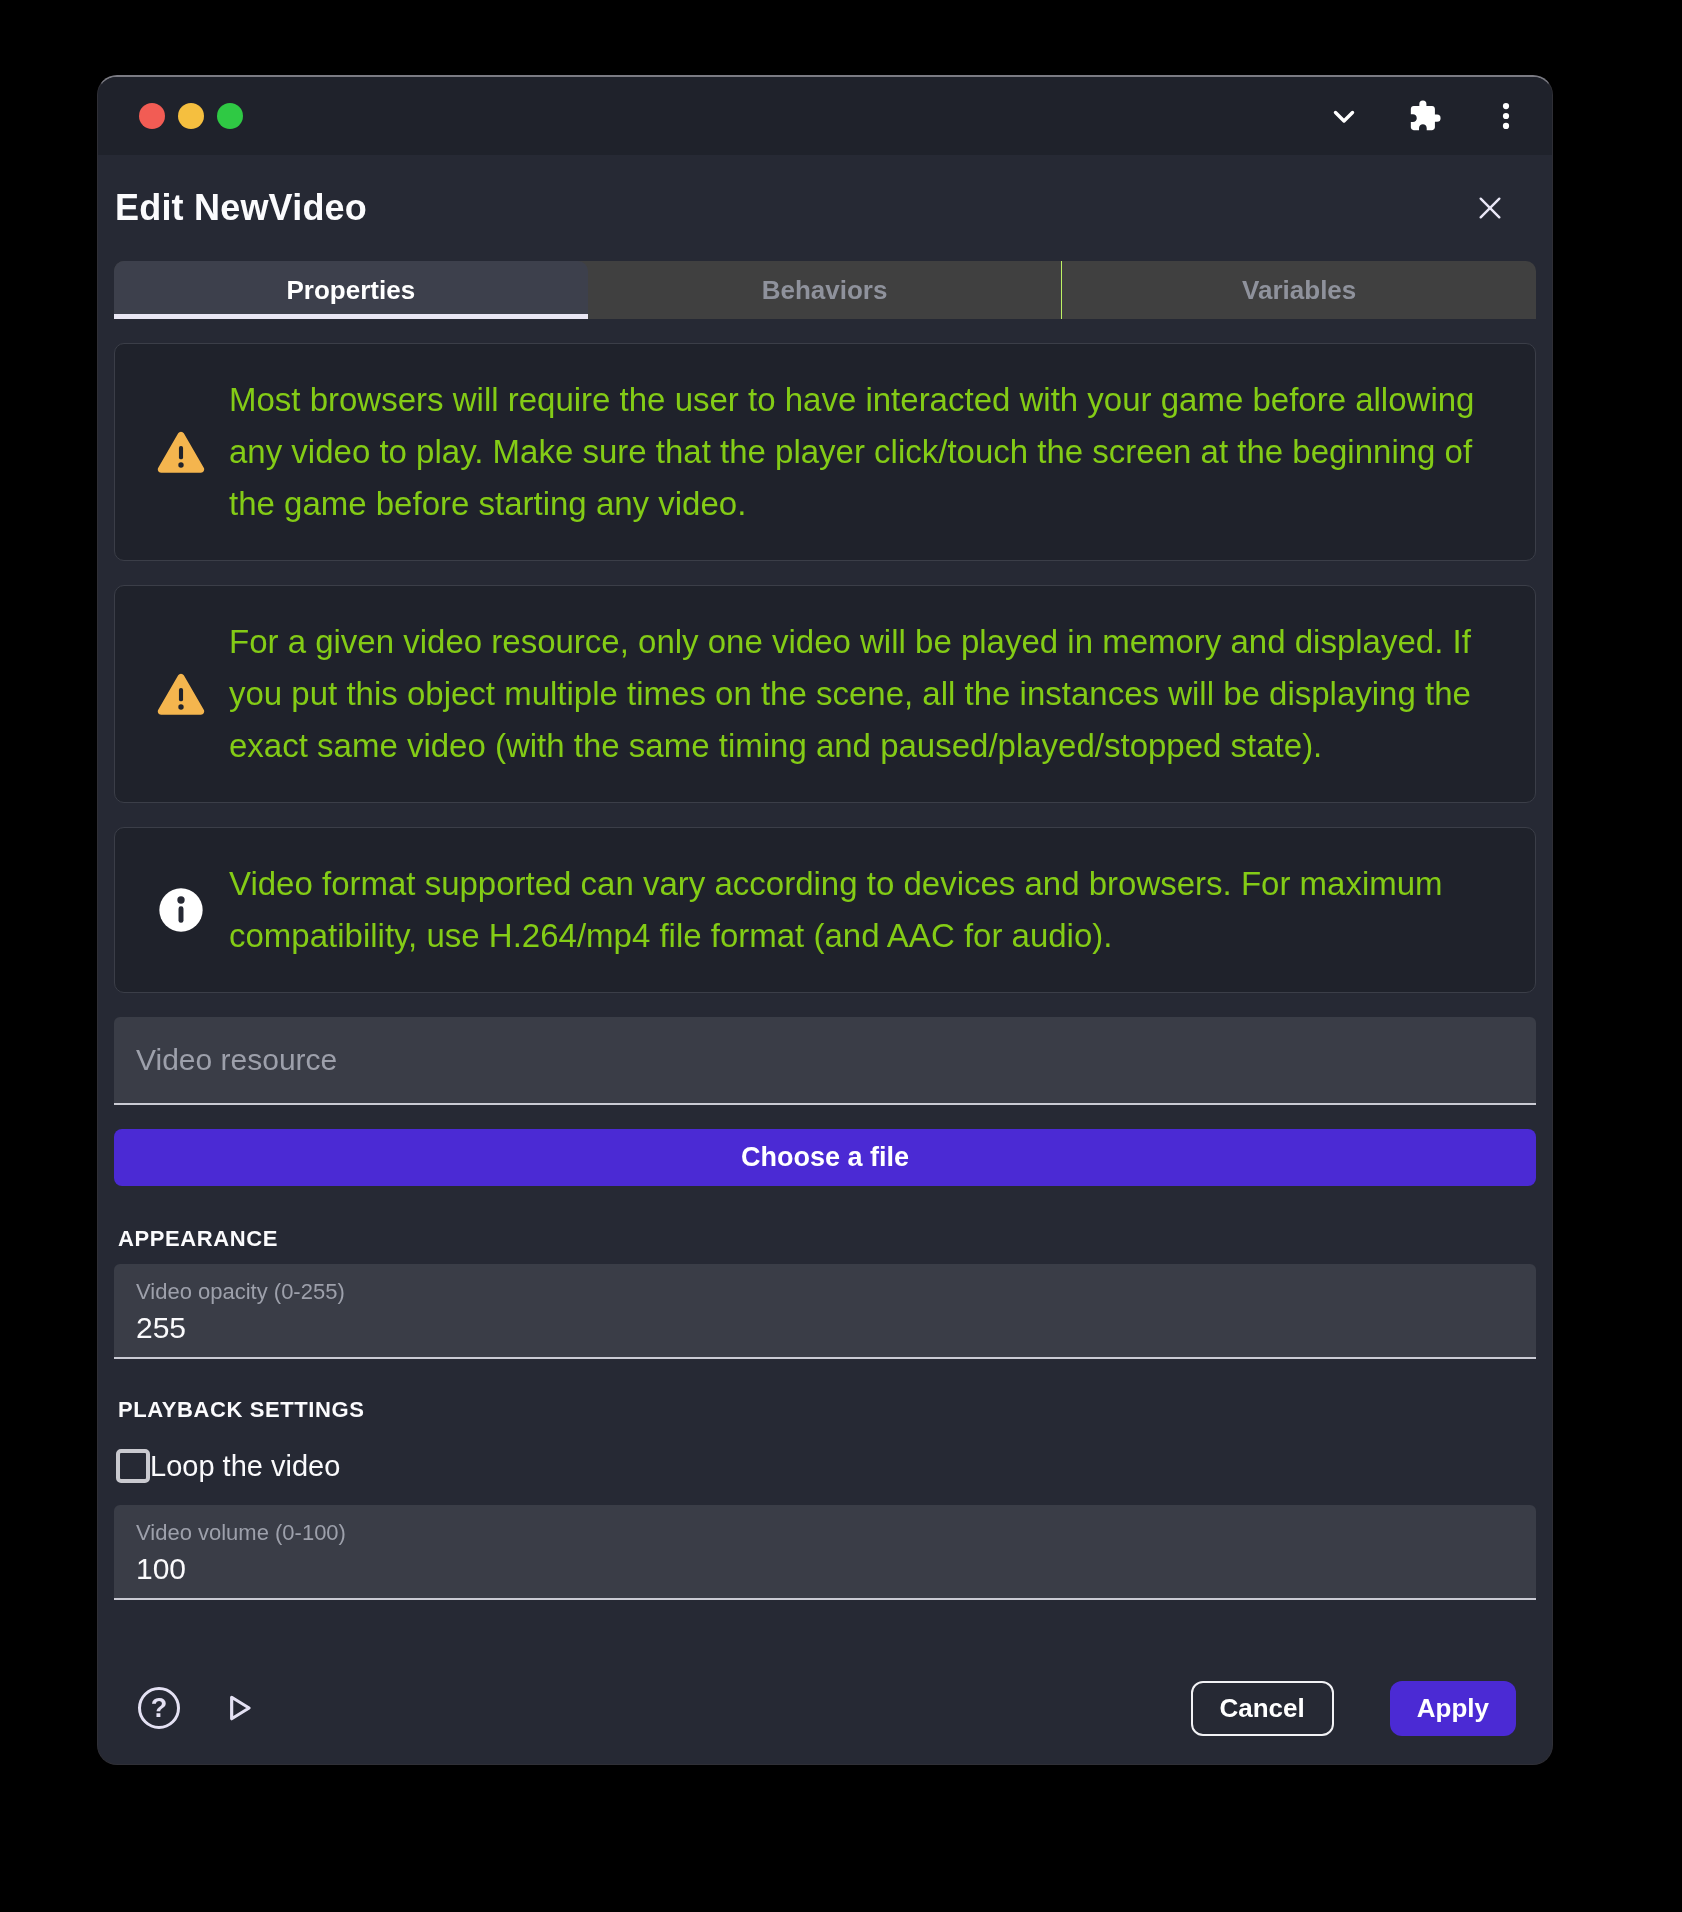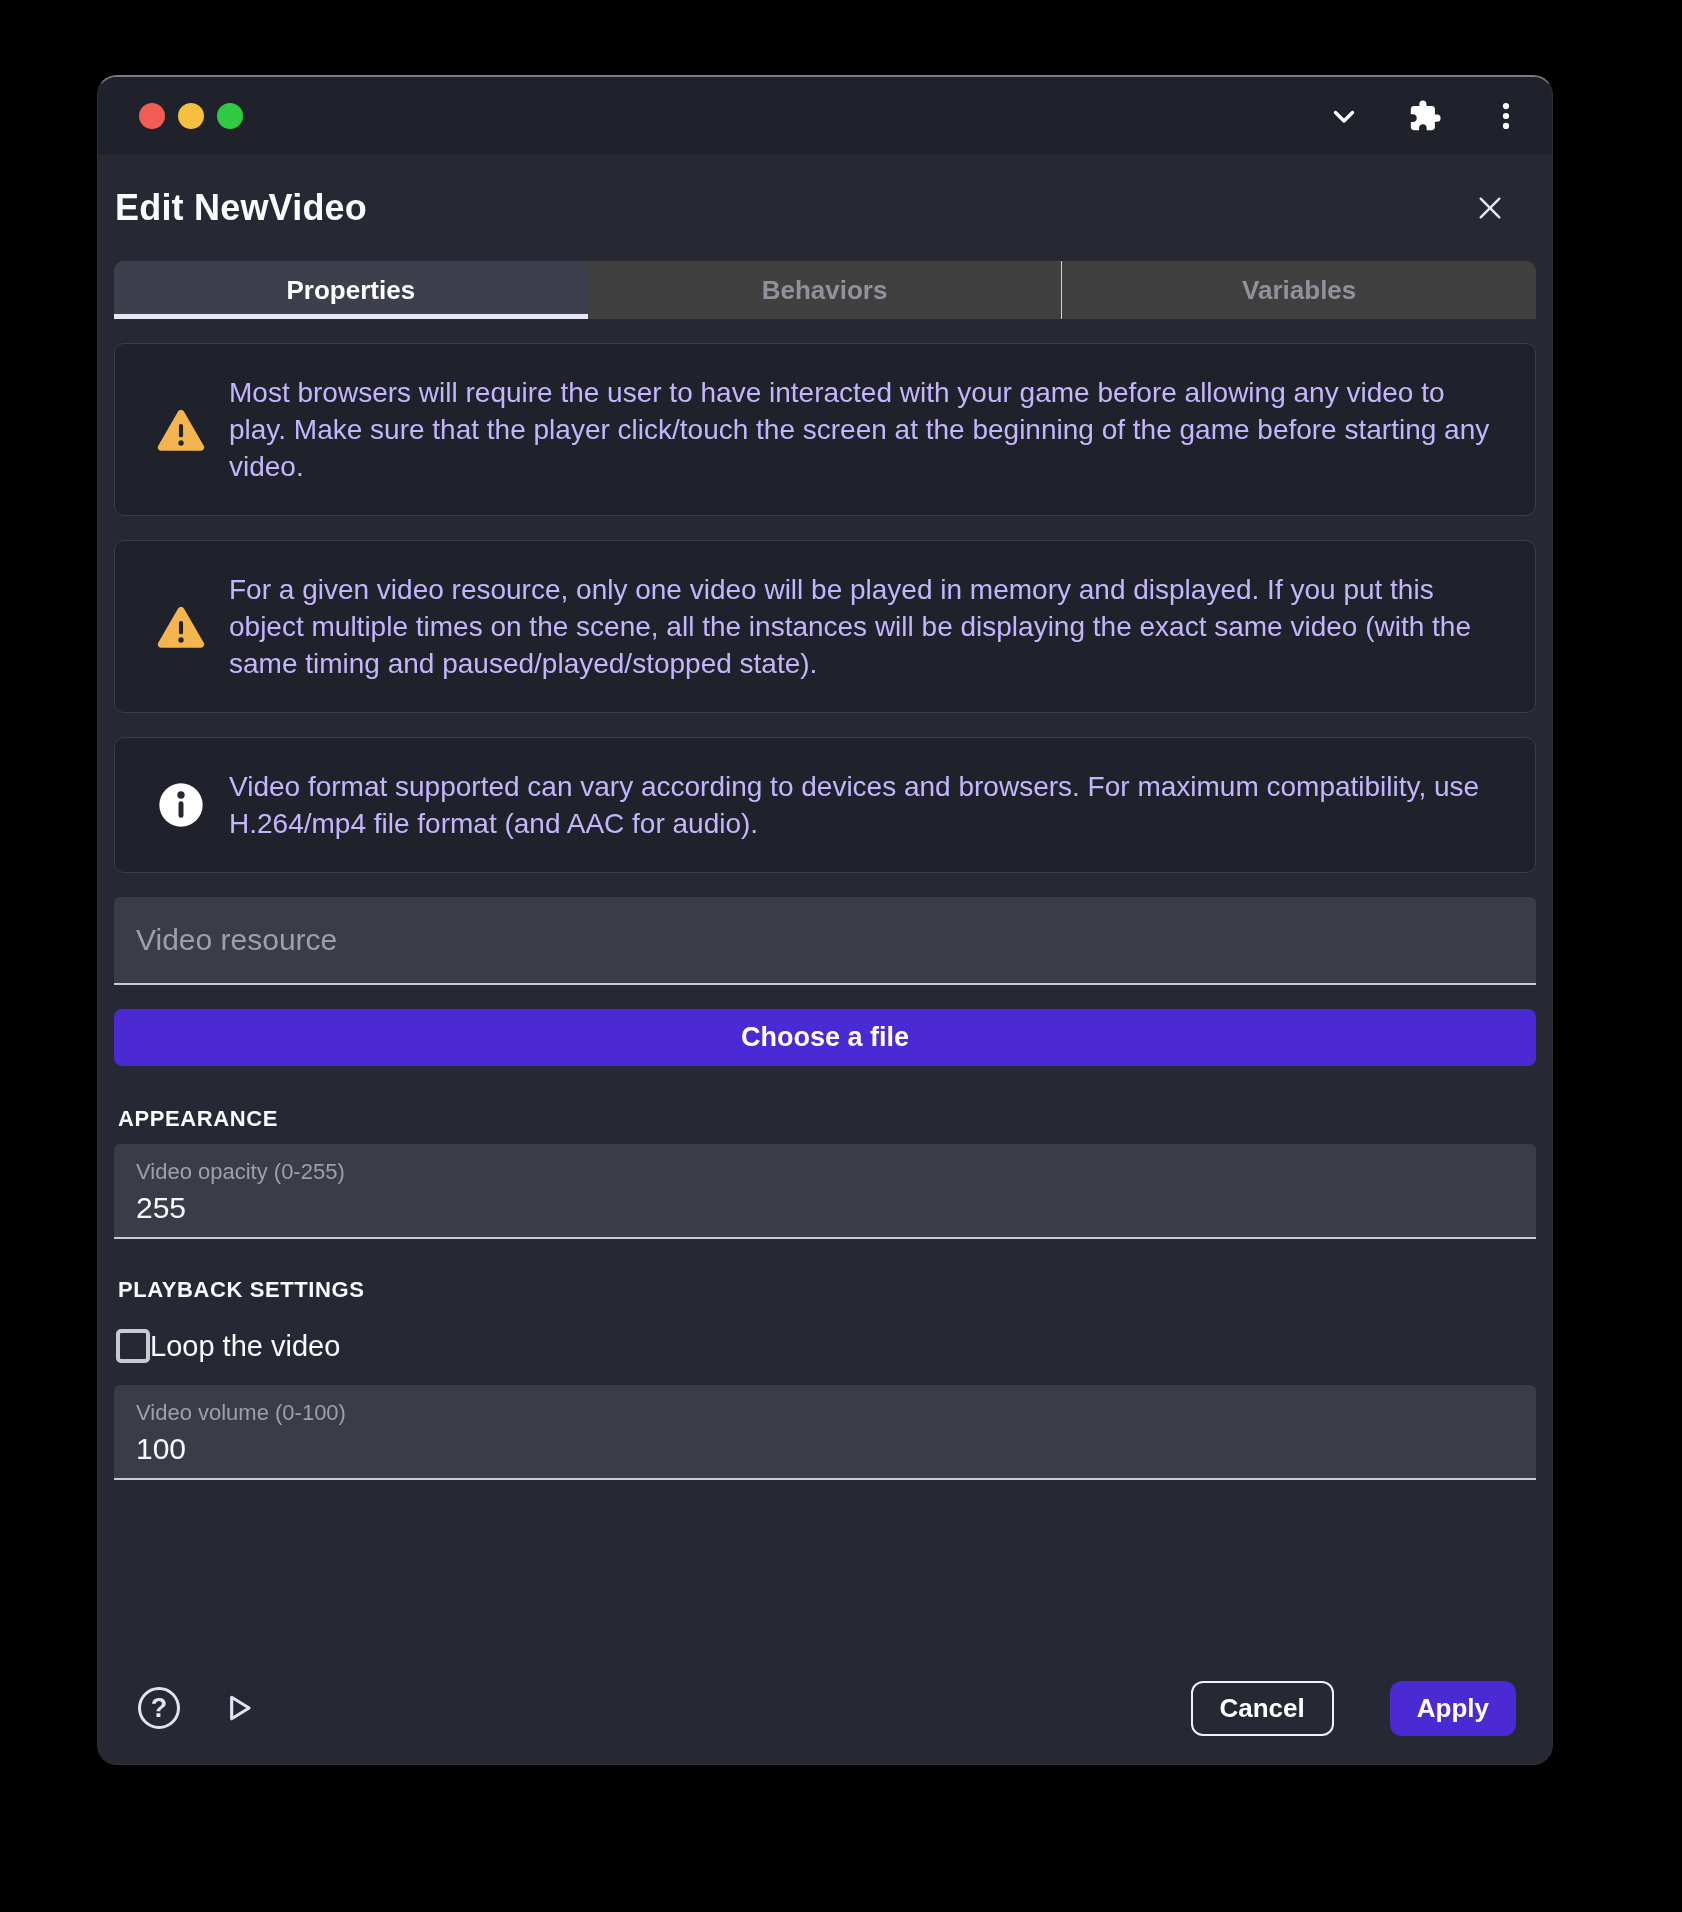--- a/index.html
+++ b/index.html
@@ -132,23 +132,23 @@
     border: 1px solid #3b3e48;
     border-radius: 10px;
     padding: 30px 42px 30px 40px;
     display: flex;
     align-items: center;
     gap: 22px;
   }
   .alert .alert-icon { flex: 0 0 52px; display: flex; align-items: center; justify-content: center; }
   .alert .alert-icon svg { width: 52px; height: 52px; }
   .alert .alert-text {
-    font-size: 28px;
-    line-height: 37px;
-    color: #c4b5fd;
+    font-size: 33px;
+    line-height: 52px;
+    color: #84cc16;
   }
 
   .field-resource { margin-top: 24px; padding-top: 0; padding-bottom: 0; height: 88px; display: flex; align-items: center; }
   .field-resource input { font-size: 30px; }
   .field-resource input::placeholder { color: #9da0ab; opacity: 1; }
 
   .choose-file-btn {
     margin-top: 24px;
     height: 57px;
     flex: 0 0 57px;

